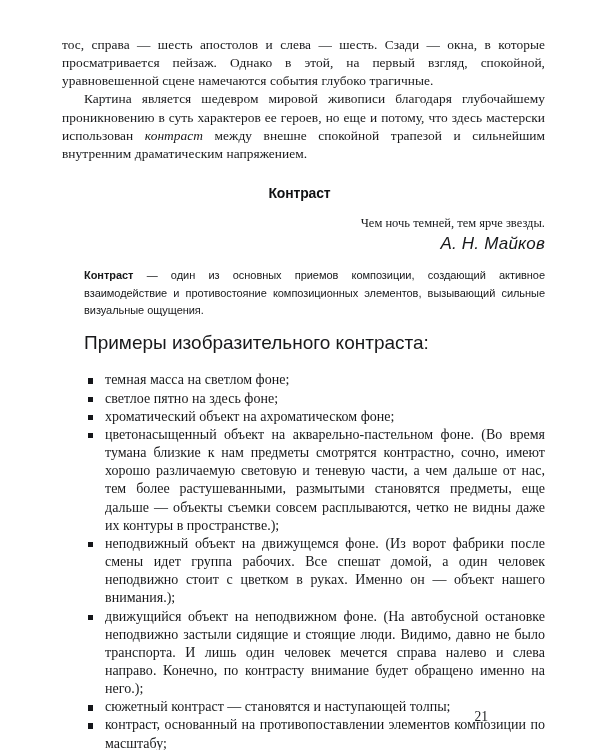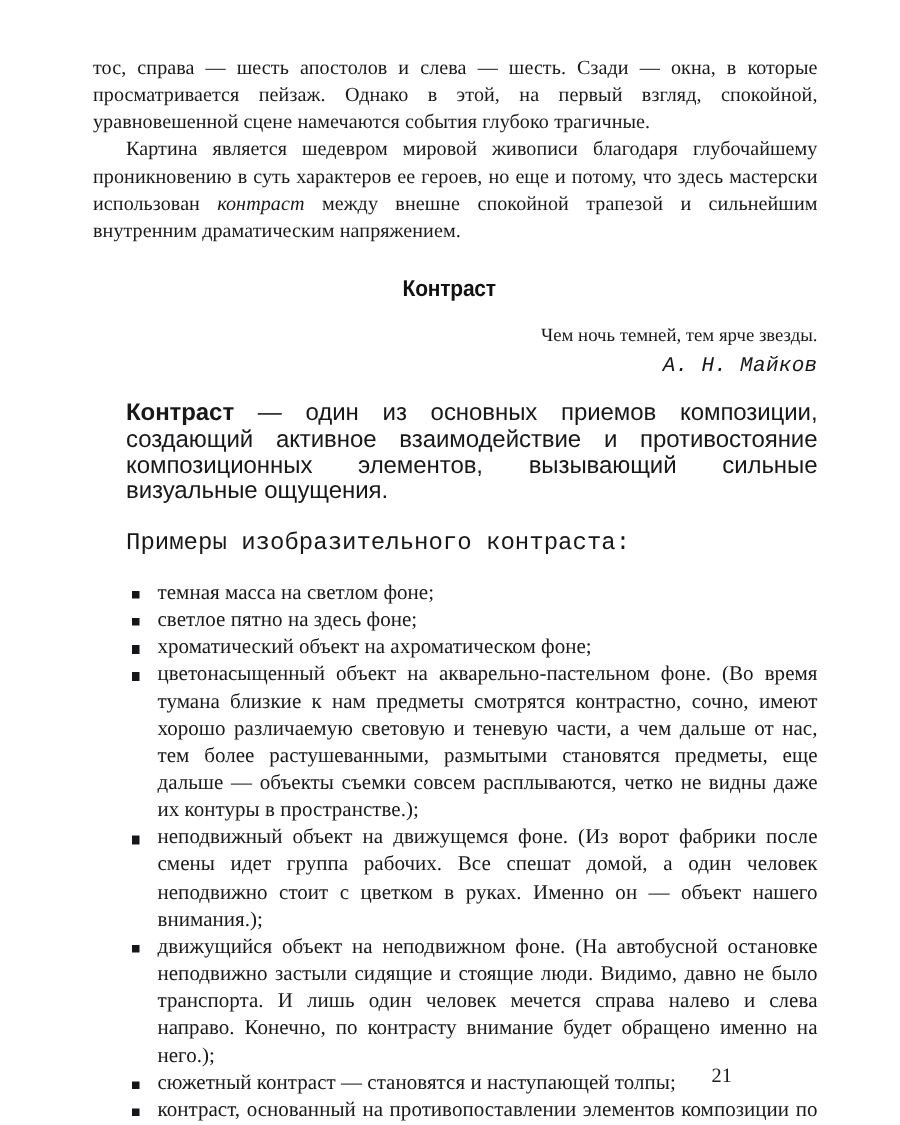--- a/index.html
+++ b/index.html
@@ -80,52 +80,52 @@
     text-align: right;
   }
   .epigraph-line {
     font-family: "Liberation Serif", "DejaVu Serif", serif;
     font-size: 12.5px;
     line-height: 17px;
     color: #17181a;
     display: block;
   }
   .epigraph-author {
-    font-family: Liberation Mono, monospace;
+    font-family: Liberation Sans, sans-serif;
     font-style: italic;
-    font-size: 14px;
+    font-size: 17px;
     line-height: 18px;
     color: #17181a;
     display: block;
     margin-top: 3px;
     letter-spacing: 0.2px;
   }
 
   
   .definition {
     margin-top: 14px;
     margin-left: 22px;
     width: 461px;
     font-family: "Liberation Sans", "DejaVu Sans", sans-serif;
-    font-size: 16px;
+    font-size: 11px;
     line-height: 17.4px;
     text-align: justify;
     letter-spacing: -0.05px;
     color: #17181a;
   }
   .definition .term {
     font-weight: bold;
   }
 
   
   .list-intro {
     margin-top: 15px;
     margin-left: 22px;
-    font-family: Liberation Mono, monospace;
-    font-size: 16px;
+    font-family: Liberation Sans, sans-serif;
+    font-size: 19px;
     line-height: 18.15px;
     color: #17181a;
   }
 
   
   ul.contrast-list {
     list-style: none;
     margin: 2px 0 0 0;
     padding: 0;
   }

